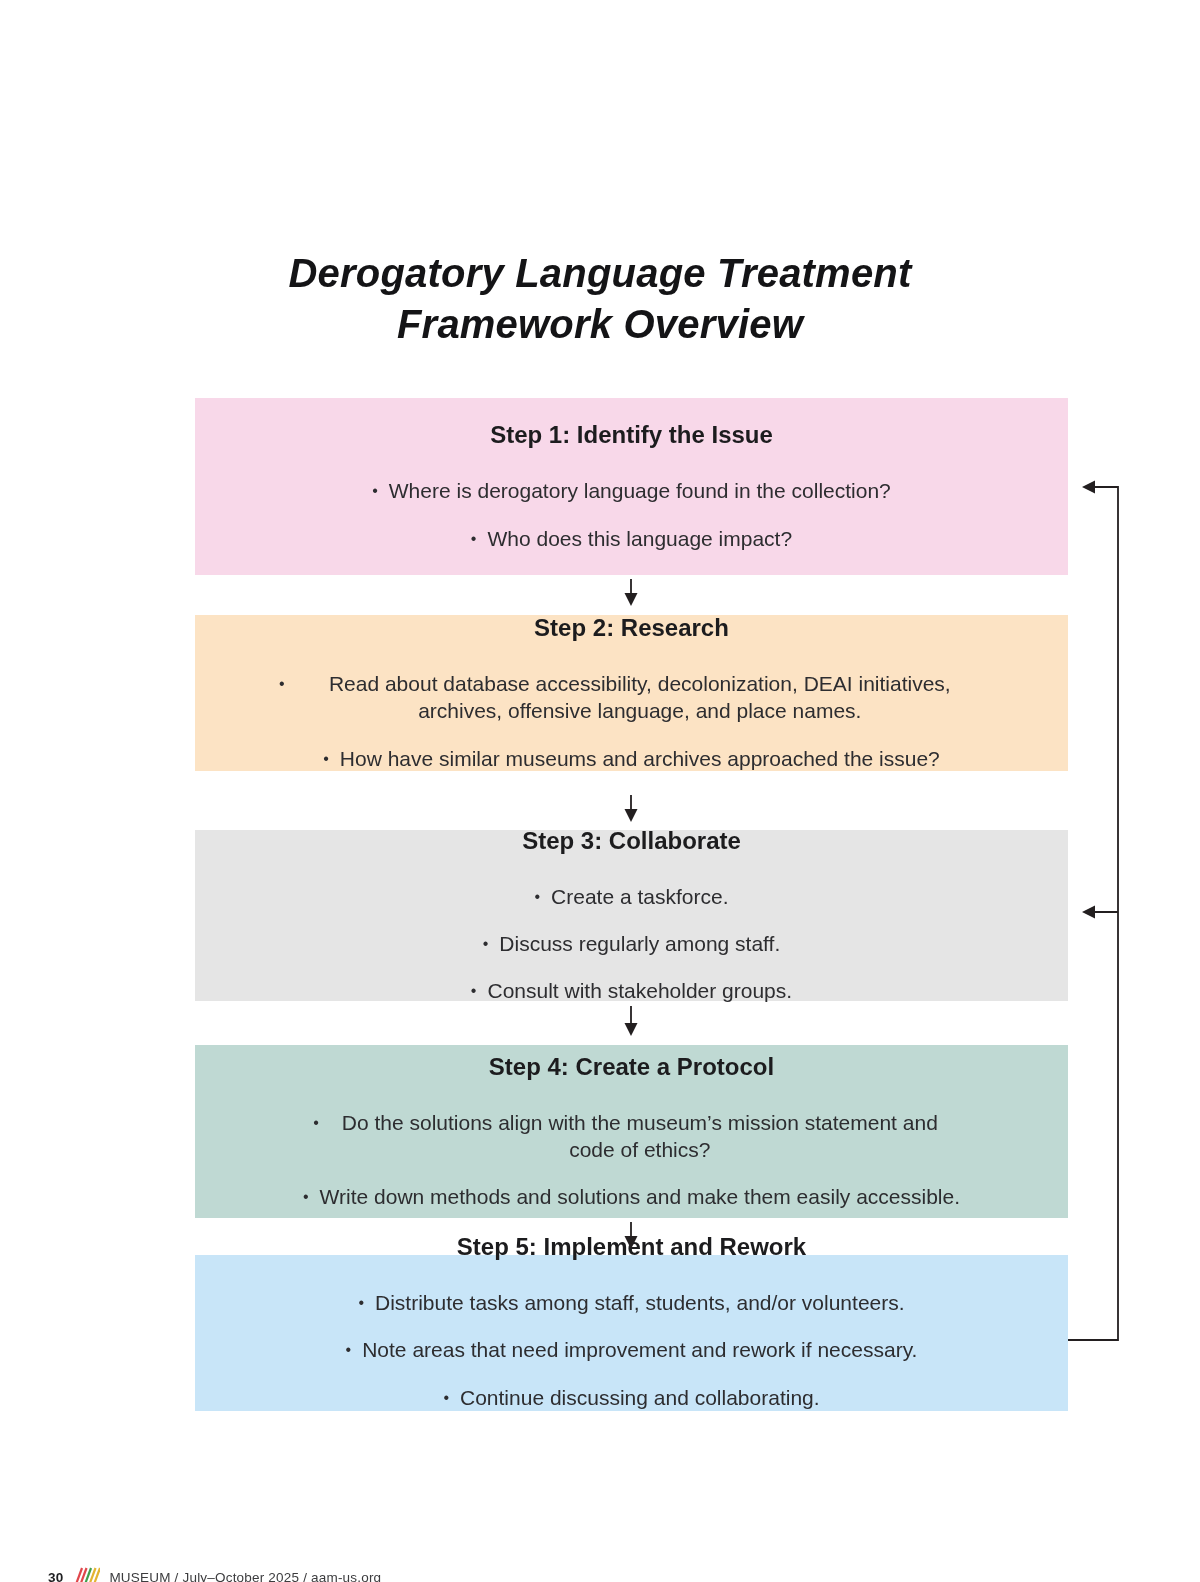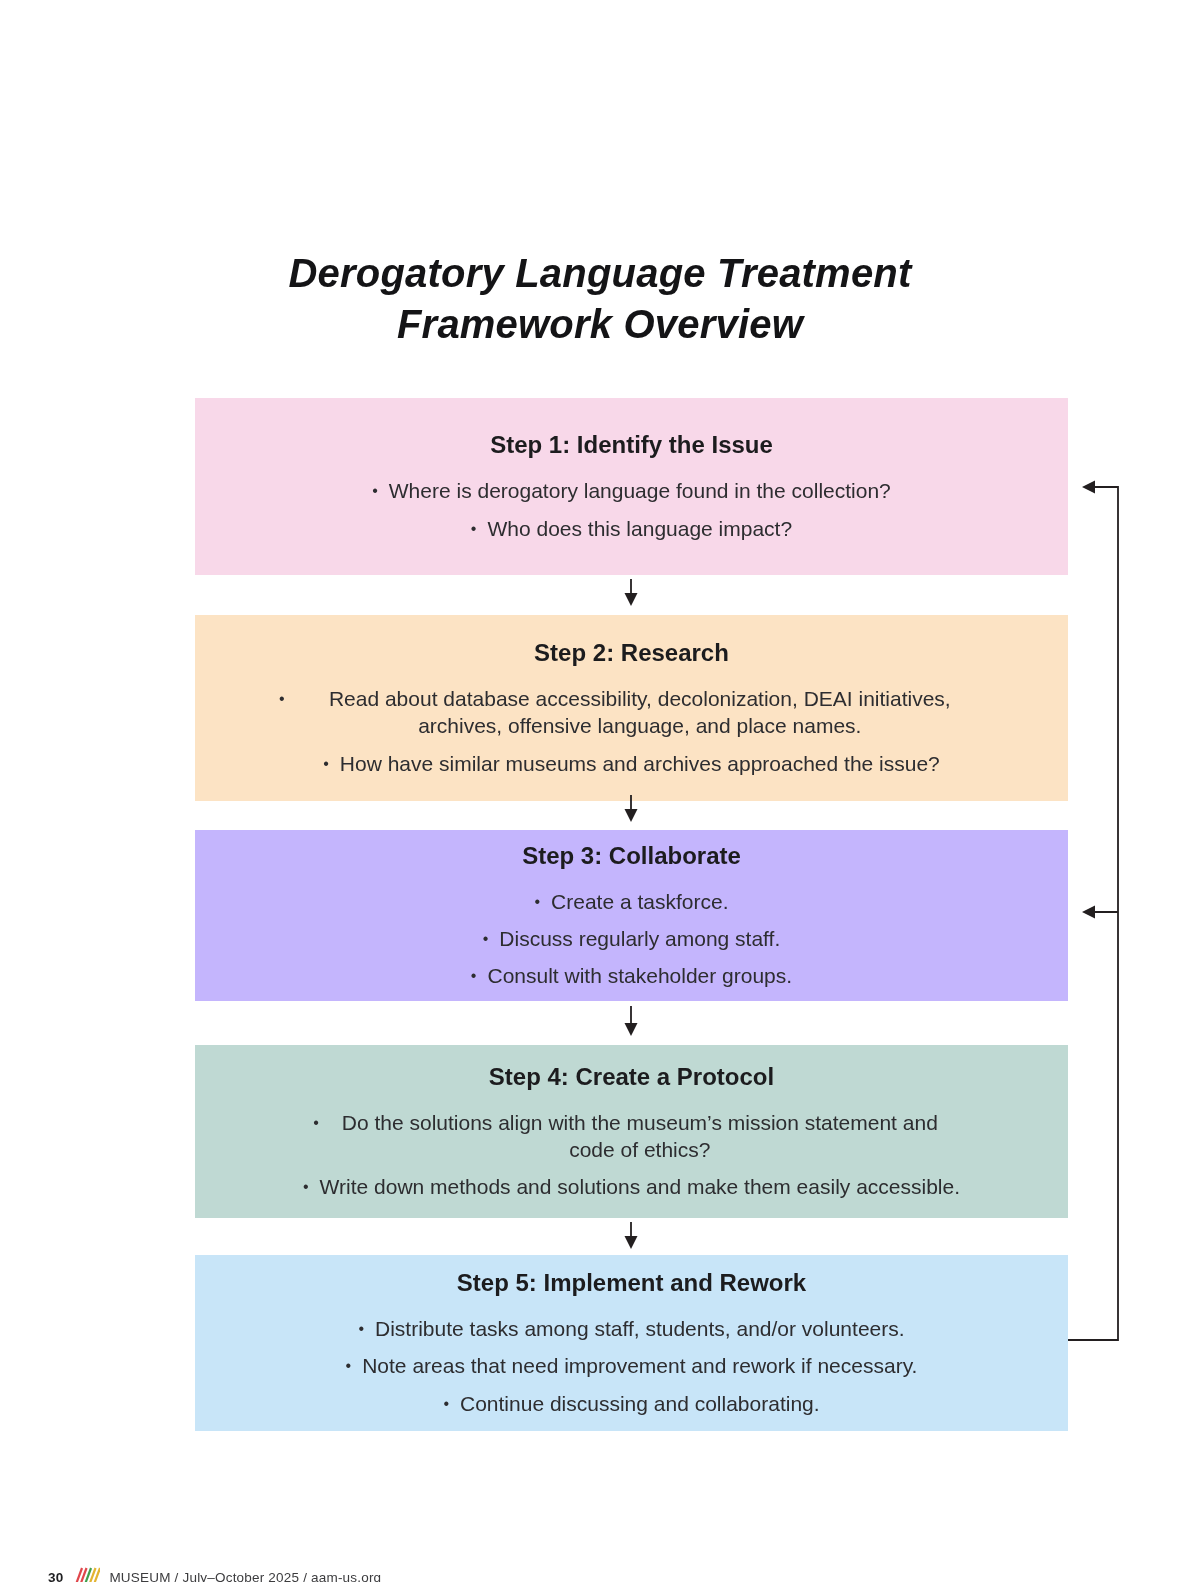--- a/index.html
+++ b/index.html
@@ -22,21 +22,21 @@
     position: absolute; left: 195px; width: 873px;
     display: flex; flex-direction: column; justify-content: center; align-items: center;
     padding: 0 84px;
   }
   .step-title {
     font-size: 24px; font-weight: bold; color: #1c1c1e;
     text-align: center; margin-bottom: 8px;
   }
   .bullet {
     display: flex; justify-content: center; align-items: flex-start;
-    font-size: 21px; color: #2d2d30; line-height: 1.3; margin-top: 10px;
+    font-size: 21px; color: #2d2d30; line-height: 1.3; margin-top: 20px;
   }
   .bullet::before {
     content: "\2022";
     font-size: 16px; margin-right: 11px; line-height: 1.7; color: #2d2d30;
   }
   .btxt { max-width: 730px; text-align: center; }
   .btxt.w-narrow { max-width: 620px; }
 
   .arrows {
     position: absolute; top: 0; left: 0; width: 1200px; height: 1582px;
@@ -64,31 +64,31 @@
   <section class="step-box" style="top: 398px; height: 177px; background-color: rgb(248, 216, 233);">
     <h2 class="step-title">Step 1: Identify the Issue</h2>
     <div class="bullet">
       <span class="btxt">Where is derogatory language found in the collection?</span>
     </div>
     <div class="bullet">
       <span class="btxt">Who does this language impact?</span>
     </div>
   </section>
 
-  <section class="step-box" style="top: 615px; height: 186px; background-color: rgb(252, 227, 196);">
+  <section class="step-box" style="top: 615px; height: 156px; background-color: rgb(252, 227, 196);">
     <h2 class="step-title">Step 2: Research</h2>
     <div class="bullet">
       <span class="btxt">Read about database accessibility, decolonization, DEAI initiatives, archives, offensive language, and place names.</span>
     </div>
     <div class="bullet">
       <span class="btxt">How have similar museums and archives approached the issue?</span>
     </div>
   </section>
 
-  <section class="step-box" style="top: 830px; height: 171px; background-color: #c4b5fd;">
+  <section class="step-box" style="top: 830px; height: 171px; background-color: #e5e5e5;">
     <h2 class="step-title">Step 3: Collaborate</h2>
     <div class="bullet">
       <span class="btxt">Create a taskforce.</span>
     </div>
     <div class="bullet">
       <span class="btxt">Discuss regularly among staff.</span>
     </div>
     <div class="bullet">
       <span class="btxt">Consult with stakeholder groups.</span>
     </div>
@@ -97,21 +97,21 @@
   <section class="step-box" style="top: 1045px; height: 173px; background-color: rgb(191, 217, 211);">
     <h2 class="step-title">Step 4: Create a Protocol</h2>
     <div class="bullet">
       <span class="btxt w-narrow">Do the solutions align with the museum’s mission statement and code of ethics?</span>
     </div>
     <div class="bullet">
       <span class="btxt">Write down methods and solutions and make them easily accessible.</span>
     </div>
   </section>
 
-  <section class="step-box" style="top: 1255px; height: 176px; background-color: rgb(200, 229, 248);">
+  <section class="step-box" style="top: 1255px; height: 156px; background-color: rgb(200, 229, 248); justify-content: flex-end;">
     <h2 class="step-title">Step 5: Implement and Rework</h2>
     <div class="bullet">
       <span class="btxt">Distribute tasks among staff, students, and/or volunteers.</span>
     </div>
     <div class="bullet">
       <span class="btxt">Note areas that need improvement and rework if necessary.</span>
     </div>
     <div class="bullet">
       <span class="btxt">Continue discussing and collaborating.</span>
     </div>

